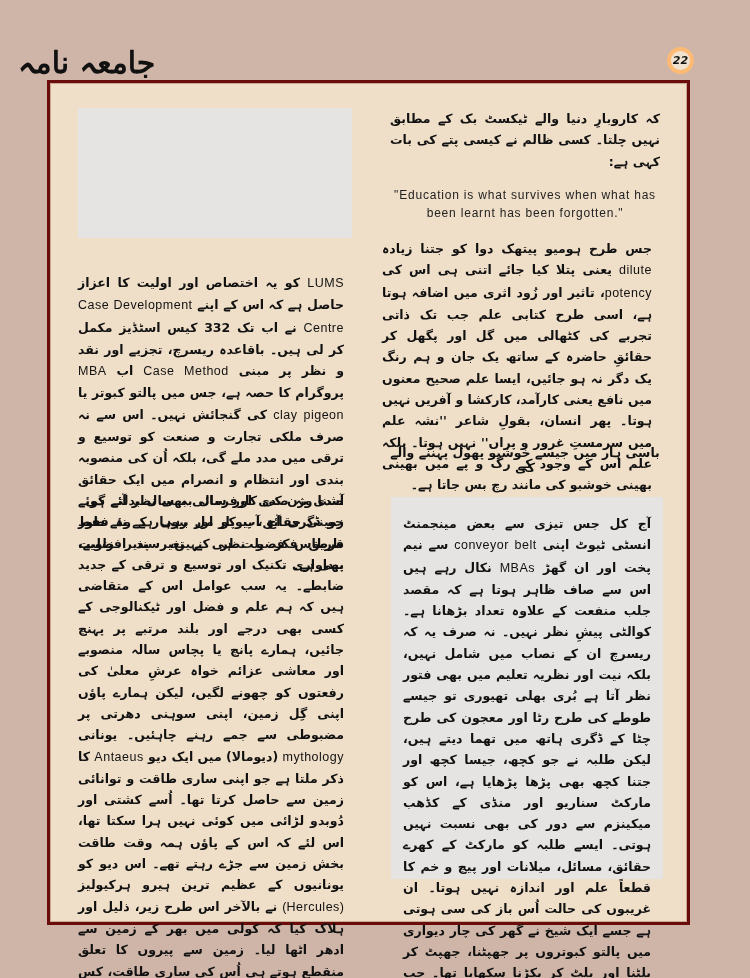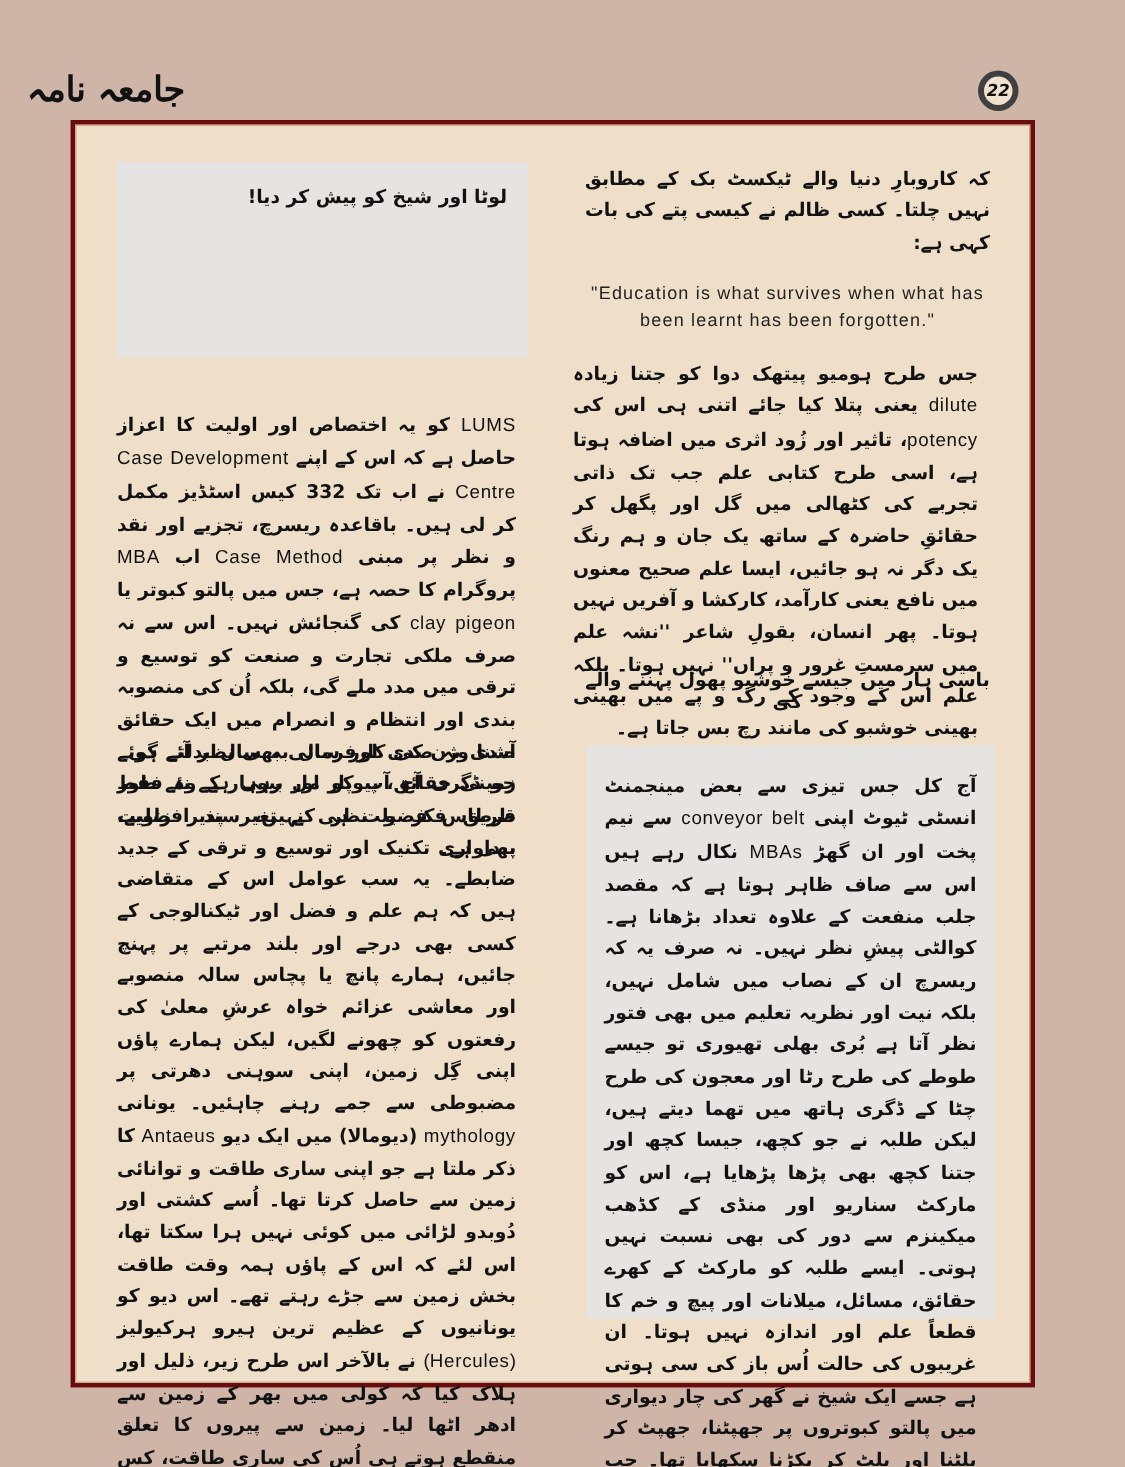--- a/index.html
+++ b/index.html
@@ -2,25 +2,25 @@
 <html><head>
 <meta charset="utf-8">
 <style>
   html, body { margin:0; padding:0; }
   body {
     width:750px; height:978px; background:#cfb5a7; position:relative; overflow:hidden;
     font-family:"DejaVu Sans", sans-serif; color:#111;
   }
   .masthead {
     position:absolute; left:18px; top:48px; font-family:"DejaVu Serif", serif;
-    font-size:23px; font-weight:bold; color:#111; direction:rtl; line-height:1;
+    font-size:30px; font-weight:bold; color:#111; direction:rtl; line-height:1;
   }
   .page-badge {
-    position:absolute; left:652px; top:47px; width:27px; height:27px; border-radius:50%;
-    background:#404040; display:flex; align-items:center; justify-content:center;
+    position:absolute; left:667px; top:47px; width:27px; height:27px; border-radius:50%;
+    background:#fdba74; display:flex; align-items:center; justify-content:center;
   }
   .page-badge span {
     width:19px; height:19px; border-radius:50%; background:#f1e2cf; color:#111;
     font-size:11px; font-weight:bold; font-style:italic; display:flex; align-items:center; justify-content:center;
     font-family:"DejaVu Sans", sans-serif;
   }
   .frame {
     position:absolute; left:47px; top:80px; width:637px; height:839px;
     background:#f0dfc8; border:3px solid #6b0c0c; box-shadow:inset 0 0 0 1px #c9a98f;
   }
@@ -48,21 +48,20 @@
 <body>
 
 <div class="masthead">جامعہ نامہ</div>
 <div class="page-badge">
   <span>22</span>
 </div>
 
 <div class="frame">
 
   <div class="col grey box-tl">
-    <p>لوٹا اور شیخ کو پیش کر دیا!</p>
   </div>
 
   <div class="col lums">
     <p>
       <span class="en">LUMS</span><span> کو یہ اختصاص اور اولیت کا اعزاز حاصل ہے کہ اس کے اپنے </span><span class="en">Case Development Centre</span><span> نے اب تک 332 کیس اسٹڈیز مکمل کر لی ہیں۔ باقاعدہ ریسرچ، تجزیے اور نقد و نظر پر مبنی </span><span class="en">Case Method</span><span> اب </span><span class="en">MBA</span><span> پروگرام کا حصہ ہے، جس میں پالتو کبوتر یا </span><span class="en">clay pigeon</span><span> کی گنجائش نہیں۔ اس سے نہ صرف ملکی تجارت و صنعت کو توسیع و ترقی میں مدد ملے گی، بلکہ اُن کی منصوبہ بندی اور انتظام و انصرام میں ایک حقائق آشنا وژن کی کارفرمائی بھی نظر آئے گی۔ جو ڈگری آج آپ کو مل رہی ہے وہ فقط قرطاس فضیلت ہی نہیں، سند افضلیت بھی ہے۔</span>
     </p>
   </div>
 
   <div class="col sadi">
     <p>

